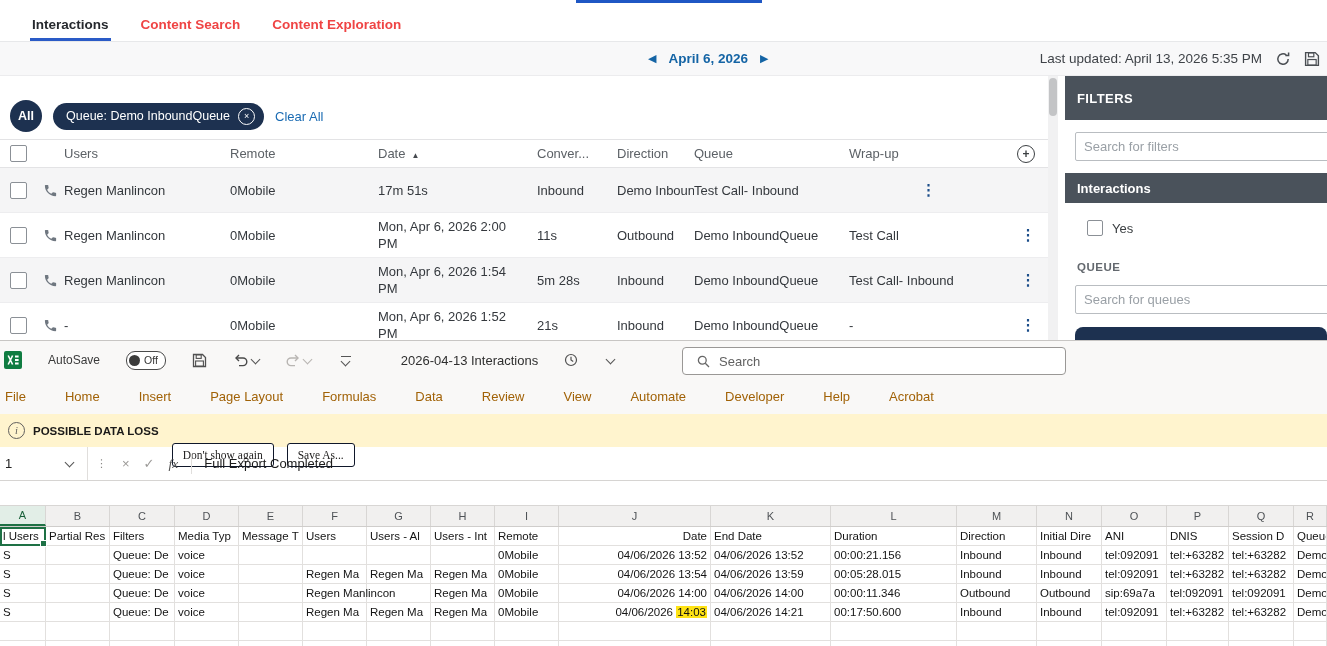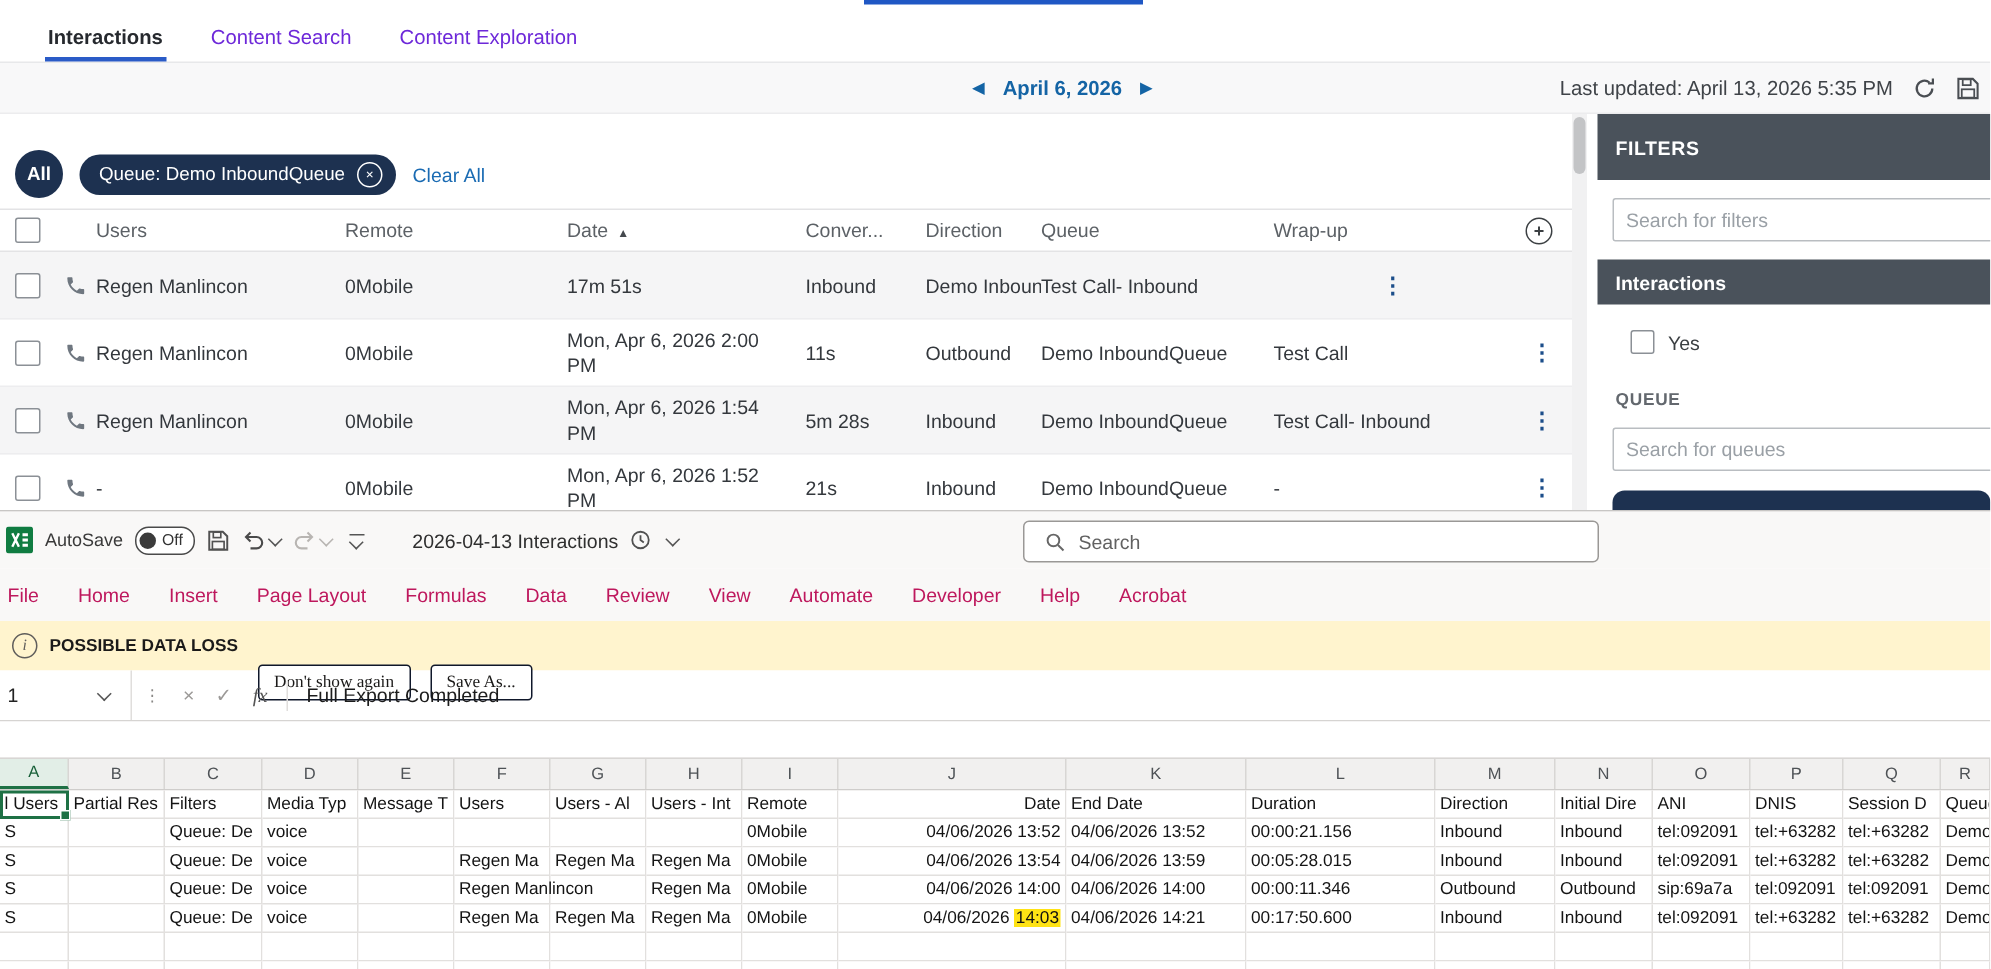--- a/index.html
+++ b/index.html
@@ -3,21 +3,21 @@
 <meta charset="utf-8">
 <style>
   html,body{margin:0;padding:0;}
   body{width:1327px;height:646px;position:relative;overflow:hidden;background:#fff;
        font-family:"Liberation Sans",sans-serif;color:#34383d;}
   
   .app{position:absolute;top:0;left:0;width:1327px;height:340px;background:#fff;overflow:hidden;}
   .browser-strip{height:8px;position:relative;background:#fff;}
   .tab-accent{position:absolute;left:576px;top:0;width:186px;height:3px;background:#1f57c4;}
   .tabs-row{height:33px;display:flex;align-items:stretch;padding-left:30px;gap:28px;border-bottom:1px solid #e7e8ea;background:#fff;}
-  .tab{display:flex;align-items:center;font-size:13.5px;color:#6d28d9;padding:0 2px;cursor:pointer;}
+  .tab{display:flex;align-items:center;font-size:13.5px;color:#ef4444;padding:0 2px;cursor:pointer;font-weight:bold;}
   .tab.active{font-weight:bold;color:#26292e;box-shadow:inset 0 -3px 0 #2a5bc7;}
   .toolbar{height:33px;background:#f8f8f9;position:relative;border-bottom:1px solid #ececee;}
   .date-nav{position:absolute;left:648px;top:0;height:33px;display:flex;align-items:center;gap:12px;}
   .nav-arrow{color:#1464a5;font-size:11px;cursor:pointer;}
   .date-label{color:#1464a5;font-size:13.5px;font-weight:bold;}
   .updated-group{position:absolute;right:7px;top:0;height:33px;display:flex;align-items:center;gap:13px;color:#3f4348;font-size:13.5px;}
   .refresh-svg,.floppy-svg{display:flex;}
   .content{position:relative;height:266px;background:#fff;}
   .left-table{position:absolute;left:0;top:17px;width:1048px;height:266px;overflow:hidden;}
   .chips-row{height:46px;display:flex;align-items:center;padding-left:10px;gap:11px;}
@@ -46,35 +46,35 @@
   .f-title{height:44px;background:#4a525b;color:#fff;font-size:13px;font-weight:bold;letter-spacing:.4px;display:flex;align-items:center;padding-left:12px;}
   .f-search{display:block;margin:12px 0 0 10px;width:236px;height:27px;border:1px solid #b9bdc1;border-radius:2px;font-size:13px;padding:0 8px;color:#333;font-family:inherit;outline:none;}
   .f-search::placeholder{color:#9aa0a6;}
   .f-section{margin-top:12px;height:30px;background:#4a525b;color:#fff;font-weight:bold;font-size:13px;display:flex;align-items:center;padding-left:12px;}
   .f-check-row{margin:17px 0 0 22px;display:flex;gap:9px;align-items:center;font-size:13px;color:#3c4043;}
   .f-check-row .cb{width:14px;height:14px;}
   .f-queue-label{margin:25px 0 0 12px;font-size:11.5px;font-weight:bold;color:#63686e;letter-spacing:.5px;}
   .f-navy{margin:13px 0 0 10px;height:18px;background:#1d3150;border-radius:8px 8px 0 0;}
   
   .xl{position:absolute;top:340px;left:0;width:1327px;height:306px;background:#fff;border-top:1px solid #c8c6c4;overflow:hidden;}
-  .xtitle{height:38px;background:#f9f8f7;display:flex;align-items:center;position:relative;padding-left:4px;gap:8px;}
+  .xtitle{height:38px;background:#f9f8f7;display:flex;align-items:center;position:relative;padding-left:4px;gap:26px;}
   .xautosave-label{font-size:12px;color:#3a3a3a;}
   .xtoggle{display:flex;align-items:center;gap:4px;border:1px solid #4a4a4a;border-radius:9px;height:17px;padding:0 7px 0 2px;cursor:pointer;background:#fff;}
   .knob{width:11px;height:11px;border-radius:50%;background:#3b3b3b;}
   .xtoggle-state{font-size:10.5px;color:#333;text-align:center;}
   .xicon{display:flex;align-items:center;cursor:pointer;}
   .chev{width:6px;height:6px;border-right:1.3px solid #555;border-bottom:1.3px solid #555;transform:rotate(45deg);display:inline-block;margin:0 0 2px 3px;}
   .chev.gray{border-color:#b8b5b2;}
   .xqat{display:flex;flex-direction:column;align-items:center;margin-left:4px;cursor:pointer;}
   .qline{width:10px;border-top:1.4px solid #555;margin-bottom:1px;}
   .xqat .chev{margin:0;}
   .xfile{margin-left:24px;font-size:13px;color:#2f2f2f;cursor:pointer;}
   .xsearch{position:absolute;left:682px;top:6px;width:368px;height:26px;border:1px solid #9a9896;border-radius:4px;background:#fff;display:flex;align-items:center;gap:9px;padding-left:14px;cursor:text;}
   .xsearch-text{font-size:13px;color:#616161;}
-  .xribbon{height:35px;display:flex;align-items:center;gap:26px;padding-left:5px;font-size:13px;color:#be185d;background:#f9f8f7;}
+  .xribbon{height:35px;display:flex;align-items:center;gap:39px;padding-left:5px;font-size:13px;color:#a16207;background:#f9f8f7;}
   .rtab{cursor:pointer;white-space:nowrap;}
   .xwarn{height:33px;background:#fff4ce;display:flex;align-items:center;gap:8px;padding:0 8px;font-size:11.5px;color:#1b1a19;}
   .winfo{width:15px;height:15px;border-radius:50%;border:1.2px solid #605e5c;color:#605e5c;font-size:10.5px;display:flex;align-items:center;justify-content:center;font-family:"Liberation Serif",serif;font-style:italic;flex:none;}
   .wtitle{font-weight:bold;}
   .wmsg{text-decoration:underline;cursor:pointer;}
   .wbtn{height:24px;background:#fff;border:1px solid #0f172a;border-radius:3px;font-size:11.5px;padding:0 10px;margin-left:5px;font-family:Liberation Serif, serif;color:#1b1a19;cursor:pointer;white-space:nowrap;margin-top:48px;}
   .xformula{height:33px;display:flex;align-items:center;border-bottom:1px solid #d6d4d2;background:#fff;}
   .xname{width:88px;height:100%;display:flex;align-items:center;justify-content:space-between;padding:0 14px 0 5px;border-right:1px solid #e0dedc;font-size:13px;color:#222;box-sizing:border-box;}
   .fdots{color:#8a8886;margin:0 8px;font-size:11px;cursor:ew-resize;}
   .fcancel,.fenter{color:#9b9997;font-size:13px;margin:0 7px;cursor:pointer;}

